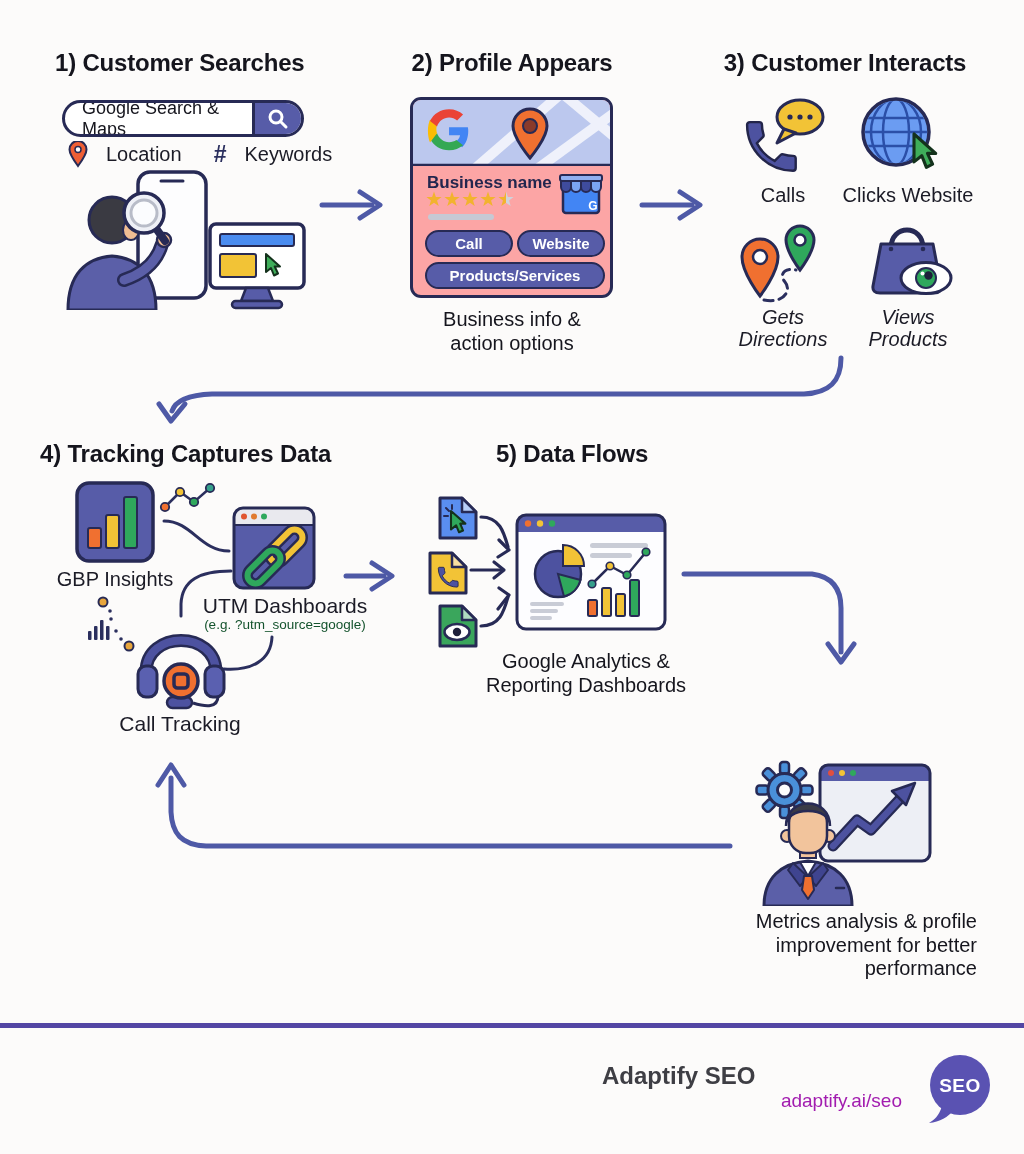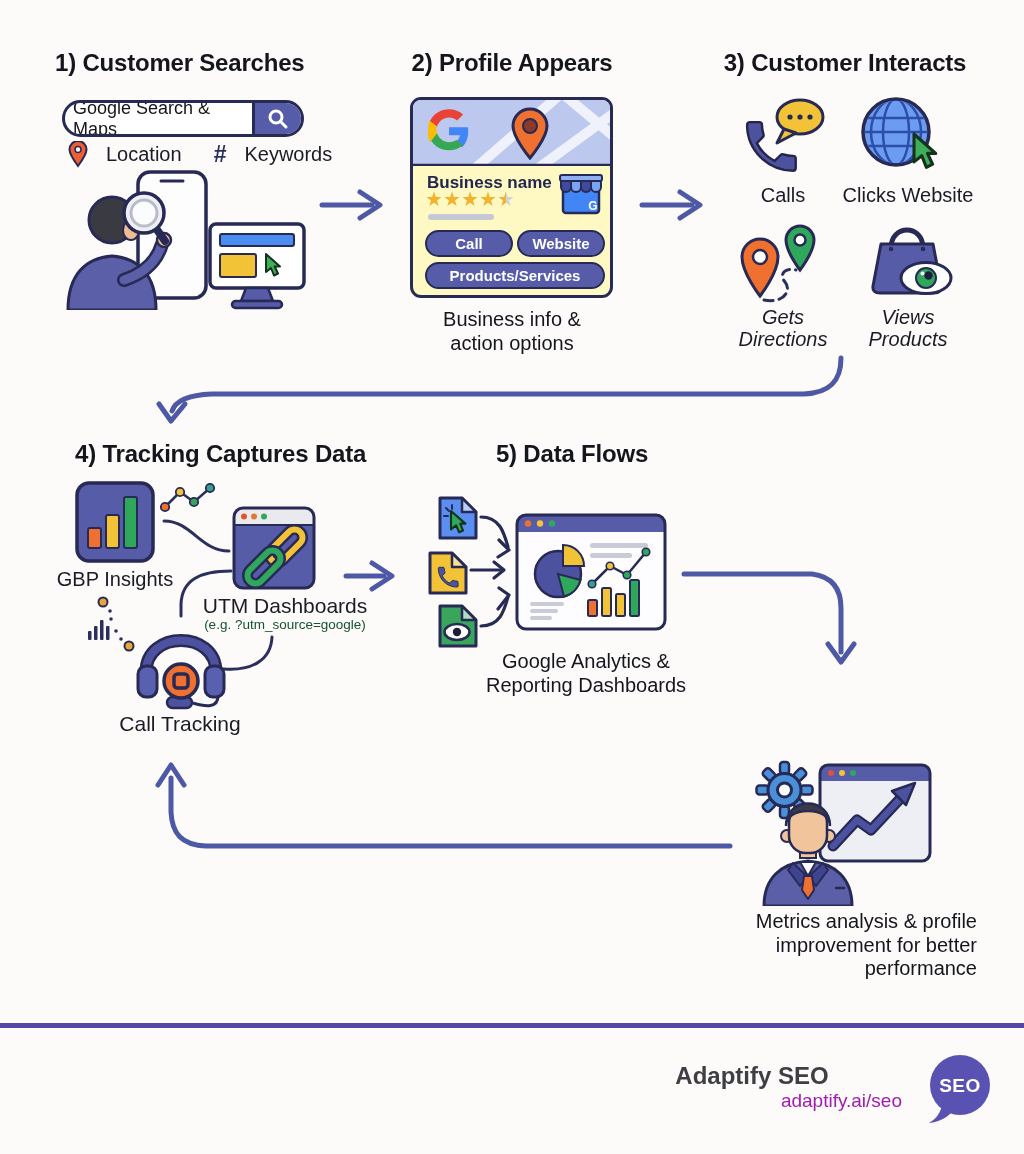--- a/index.html
+++ b/index.html
@@ -7,31 +7,31 @@
           font-family:"Liberation Sans",sans-serif;color:#15151d;}
   .abs{position:absolute;}
   .heading{font-weight:bold;font-size:24px;color:#15151d;letter-spacing:-0.2px;line-height:1.1;}
   .center{text-align:center;}
   .pre{white-space:pre-line;font-style:italic;}
   .label{font-size:20px;color:#1b1b26;line-height:1.12;}
   .caption{font-size:20px;color:#15151d;text-align:center;white-space:pre-line;line-height:1.18;}
   .small{font-size:13.5px;color:#14532d;}
   .searchbar{display:flex;align-items:stretch;border:3px solid #272a55;border-radius:19px;
              background:#fff;overflow:hidden;box-sizing:border-box;height:37px;}
-  .sb-text{flex:1;font-size:18px;color:#15151d;display:flex;align-items:center;padding-left:8px;}
+  .sb-text{flex:1;font-size:18px;color:#15151d;display:flex;align-items:center;padding-left:17px;}
   .sb-btn{width:46px;background:#575ca8;border-left:3px solid #272a55;display:flex;align-items:center;justify-content:center;}
   .locrow{display:flex;align-items:center;gap:18px;}
   .hash{font-size:23px;font-weight:bold;color:#2b2f5e;margin-left:14px;}
-  .card{border:3px solid #272a55;border-radius:11px;background:#fef9c3;box-sizing:border-box;overflow:hidden;}
+  .card{border:3px solid #272a55;border-radius:11px;background:#fca5a5;box-sizing:border-box;overflow:hidden;}
   .pill-btn{background:#575ca8;border:2.5px solid #272a55;border-radius:14px;color:#fff;
             font-weight:bold;font-size:15px;display:flex;align-items:center;justify-content:center;box-sizing:border-box;}
   .bizname{font-weight:bold;font-size:17px;color:#23264e;}
   .graybar{background:#c6c9d4;border-radius:3px;}
   .footer-line{background:#5346a4;}
-  .brand{font-weight:bold;font-size:24px;color:#3e3e44;text-align:center;}
+  .brand{font-weight:bold;font-size:24px;color:#3e3e44;text-align:left;}
   .url{font-size:19px;color:#a21caf;text-align:right;}
 </style>
 </head>
 <body>
 
 <div class="canvas">
 
   <svg class="abs" style="left:0;top:0;" width="1024" height="1154">
     <g fill="none" stroke="#4e59a6" stroke-width="5" stroke-linecap="round" stroke-linejoin="round">
       <path d="M322 205 H372"></path>
@@ -234,21 +234,21 @@
     <g>
       <ellipse cx="66" cy="60" rx="25" ry="15.5" fill="#fff" stroke="#272a55" stroke-width="3"></ellipse>
       <circle cx="66" cy="60" r="10" fill="#2fa85c" stroke="#272a55" stroke-width="2"></circle>
       <circle cx="68.5" cy="57.5" r="4.2" fill="#1d1f3a"></circle>
       <circle cx="62.5" cy="55.5" r="2" fill="#fff"></circle>
     </g>
   </svg>
   <div class="abs label center pre" style="left:858px;top:306px;width:100px;text-align:center;">Views
 Products</div>
 
-  <div class="abs heading" style="left:40px;top:441px;width:330px;margin-left:35px;">4) Tracking Captures Data</div>
+  <div class="abs heading" style="left:40px;top:441px;width:330px;">4) Tracking Captures Data</div>
 
   <svg class="abs" style="left:74px;top:480px;" width="82" height="86" viewBox="0 0 82 86">
     <rect x="3" y="3" width="76" height="78" rx="12" fill="#575ca8" stroke="#272a55" stroke-width="3.5"></rect>
     <rect x="14" y="48" width="13" height="20" rx="2" fill="#f07030" stroke="#272a55" stroke-width="2"></rect>
     <rect x="32" y="35" width="13" height="33" rx="2" fill="#f2c336" stroke="#272a55" stroke-width="2"></rect>
     <rect x="50" y="17" width="13" height="51" rx="2" fill="#2fa85c" stroke="#272a55" stroke-width="2"></rect>
   </svg>
   <div class="abs label center" style="left:50px;top:568px;width:130px;">GBP Insights</div>
 
   <svg class="abs" style="left:158px;top:482px;" width="62" height="36" viewBox="0 0 62 36">

